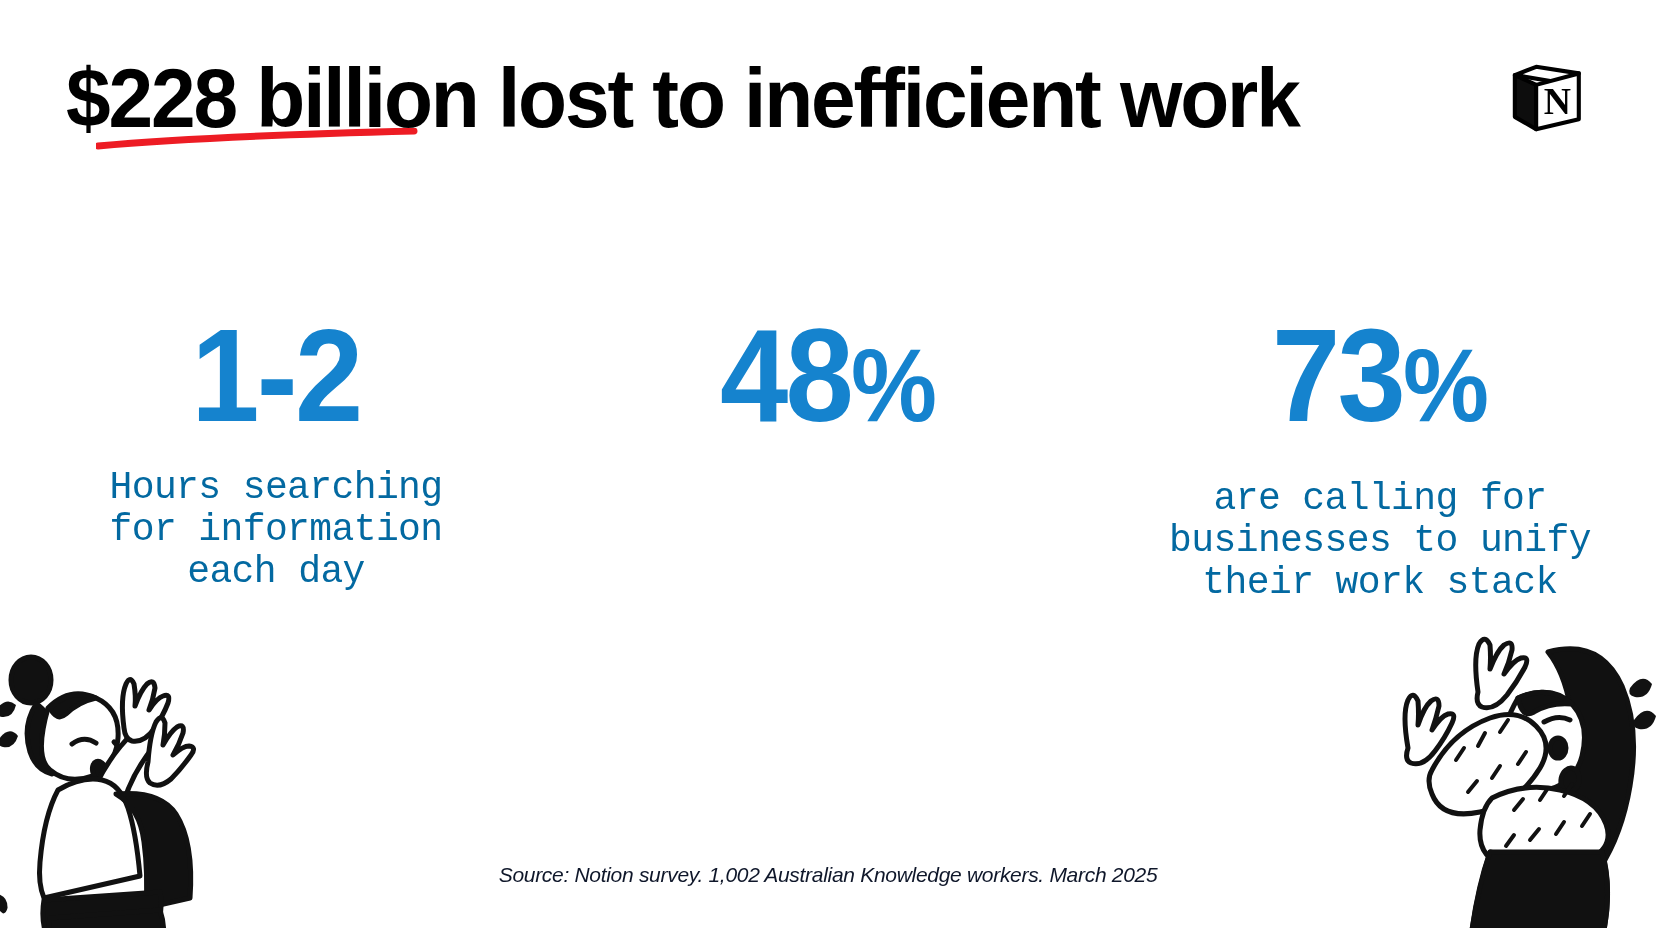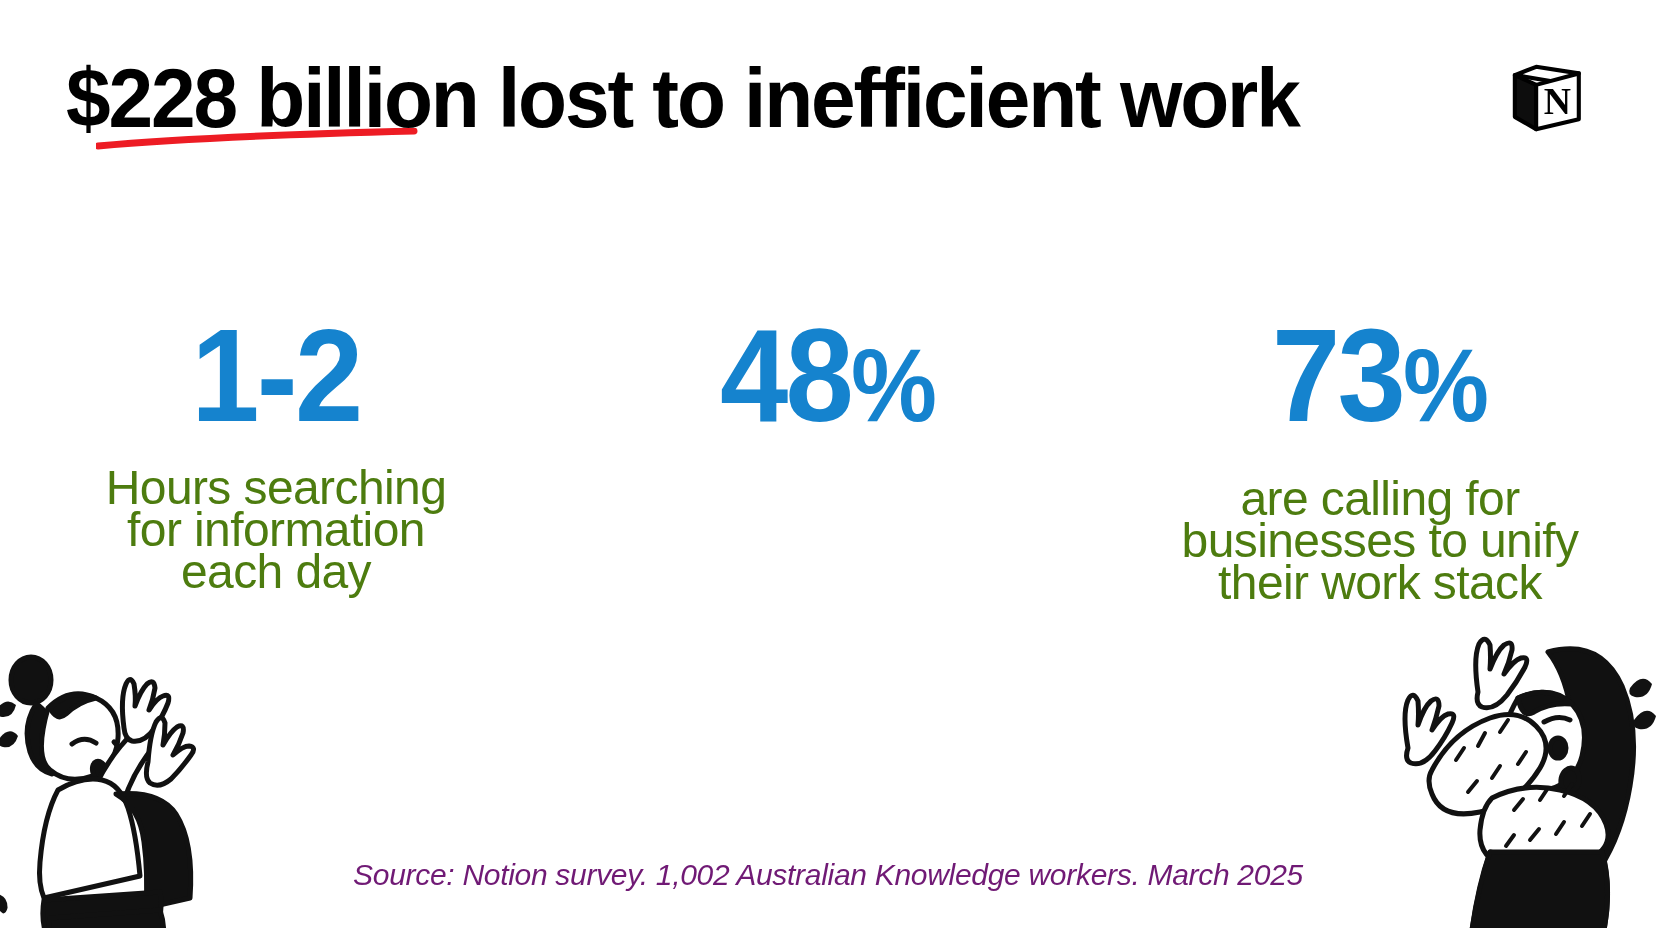--- a/index.html
+++ b/index.html
@@ -81,44 +81,44 @@
     color: #1583CE;
     white-space: nowrap;
     transform: scaleX(0.93);
   }
   .stat-value .pct {
     font-size: 104px;
     letter-spacing: -2px;
   }
   .stat-caption {
     margin-top: 16px;
-    font-family: Liberation Sans, sans-serif;
+    font-family: Liberation Mono, monospace;
     font-weight: 400;
-    font-size: 48px;
+    font-size: 38px;
     line-height: 42px;
     letter-spacing: -0.6px;
-    color: #4d7c0f;
+    color: #0369a1;
     white-space: pre-line;
   }
   .stat.shifted .stat-caption { margin-top: 27px; }
 
   
   #footnote {
     position: absolute;
     left: 0;
     top: 858px;
     width: 1656px;
     text-align: center;
     font-family: "Liberation Sans", sans-serif;
     font-style: italic;
     font-weight: 400;
-    font-size: 30px;
+    font-size: 21px;
     line-height: 34px;
     letter-spacing: -0.3px;
-    color: #701a75;
+    color: #0f172a;
   }
 
   
   #illus-left {
     position: absolute;
     left: -12px;
     top: 612px;
     width: 250px;
     height: 330px;
   }

